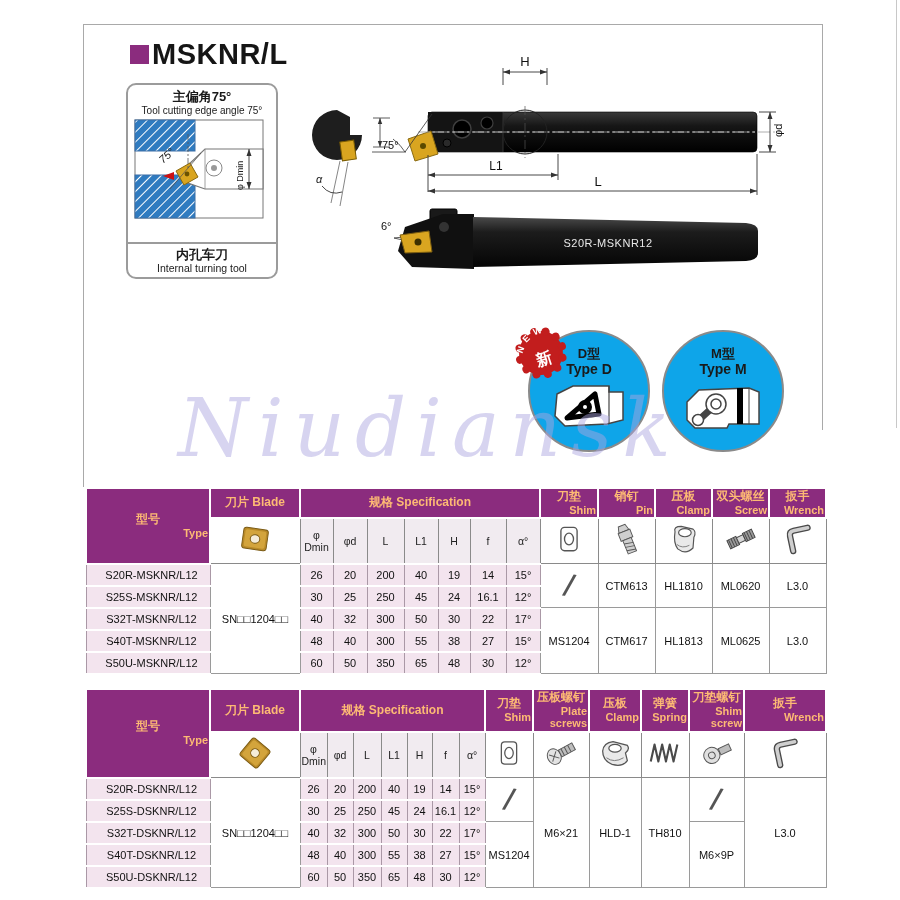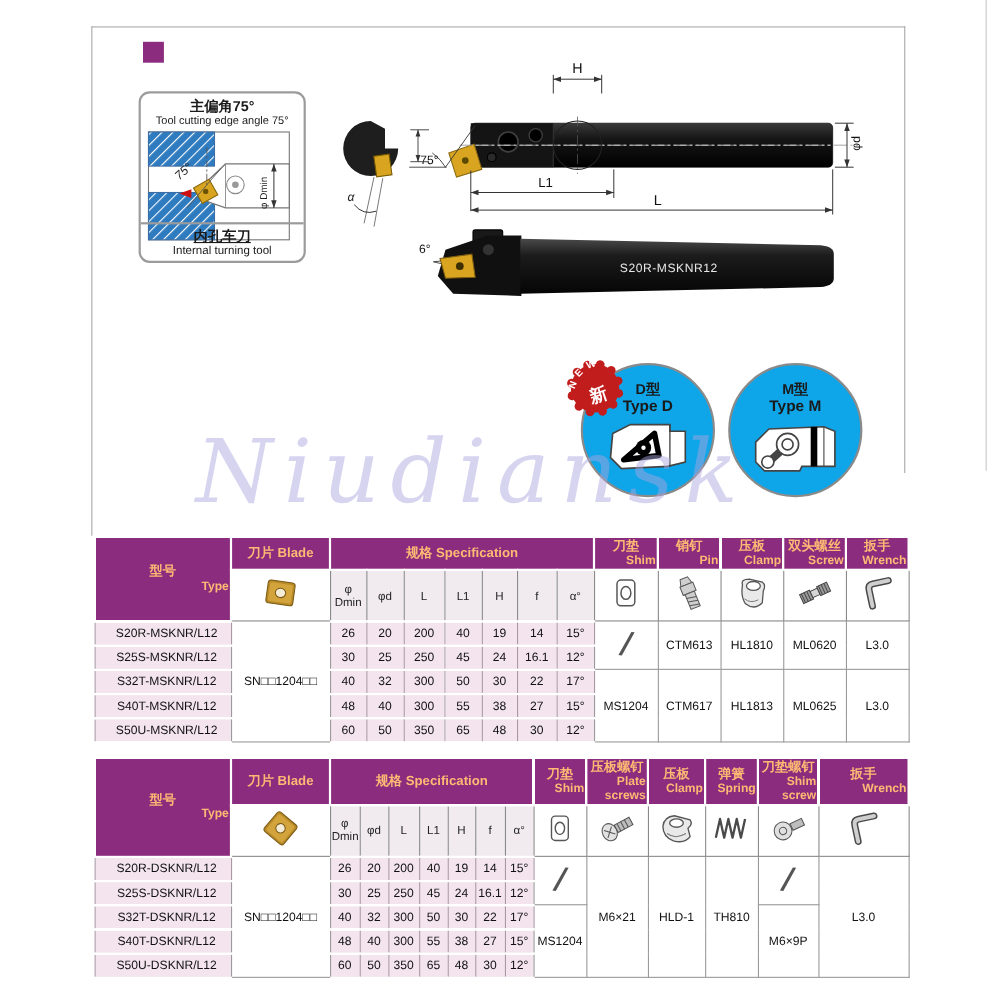--- a/index.html
+++ b/index.html
@@ -6,26 +6,26 @@
   body{width:900px;height:900px;position:relative;overflow:hidden;
        font-family:"Liberation Sans","DejaVu Sans",sans-serif;color:#1a1a1a;}
   .abs{position:absolute;}
   
   .frame-line{position:absolute;background:#a9a9a9;}
   
   #title-row{left:130px;top:38px;display:flex;align-items:center;gap:3px;}
   #title-sq{width:19px;height:19px;background:#8b2c7e;}
   #title-txt{font-size:29px;font-weight:bold;letter-spacing:.5px;color:#151515;}
   
-  #diag-box{left:126px;top:83px;width:152px;height:156px;border:2px solid #9b9b9b;
+  #diag-box{left:126px;top:83px;width:152px;height:196px;border:2px solid #9b9b9b;
             border-radius:10px;background:#fff;box-sizing:border-box;text-align:center;}
   #diag-box .zh1{font-size:13px;font-weight:bold;margin-top:3px;}
   #diag-box .en1{font-size:10px;margin-top:-1px;}
   #diag-cap{border-top:2px solid #9b9b9b;position:absolute;bottom:0;left:0;right:0;height:33px;}
-  #diag-cap .zh2{font-size:13px;font-weight:bold;margin-top:2px;text-decoration:underline;}
+  #diag-cap .zh2{font-size:13px;font-weight:bold;margin-top:2px;}
   #diag-cap .en2{font-size:10.5px;margin-top:-2px;}
   
   #watermark{left:178px;top:382px;font:italic 400 80px "DejaVu Serif",serif;
              color:rgba(172,166,224,.48);letter-spacing:10px;z-index:9;pointer-events:none;white-space:nowrap;}
   
   .type-circle{position:absolute;width:122px;height:122px;border:2px solid #8a8a8a;border-radius:50%;
                background:#0ea5e9;box-sizing:border-box;text-align:center;z-index:2;}
   .type-circle .zh{font-size:13px;font-weight:bold;margin-top:13px;}
   .type-circle .en{font-size:14px;font-weight:bold;margin-top:-2px;}
   
@@ -46,20 +46,21 @@
 </head>
 <body>
 
 <div class="frame-line" style="left:83px;top:24px;width:740px;height:1px;"></div>
 <div class="frame-line" style="left:83px;top:24px;width:1px;height:463px;"></div>
 <div class="frame-line" style="left:822px;top:24px;width:1px;height:406px;"></div>
 <div class="frame-line" style="left:896px;top:0;width:1px;height:428px;background:#c8c8c8;"></div>
 
 <div id="title-row" class="abs">
   <div id="title-sq"></div>
+  <div id="title-txt">MSKNR/L</div>
 </div>
 
 <div id="diag-box" class="abs">
   <div class="zh1">主偏角75°</div>
   <div class="en1">Tool cutting edge angle 75°</div>
   <svg width="146" height="102" viewBox="0 0 146 102" style="margin-top:2px;">
     <defs>
       <pattern id="hatch" width="7" height="7" patternTransform="rotate(45)" patternUnits="userSpaceOnUse">
         <rect width="7" height="7" fill="#2f7bc0"></rect>
           <line x1="0" y1="0" x2="0" y2="7" stroke="#fff" stroke-width="2"></line>

